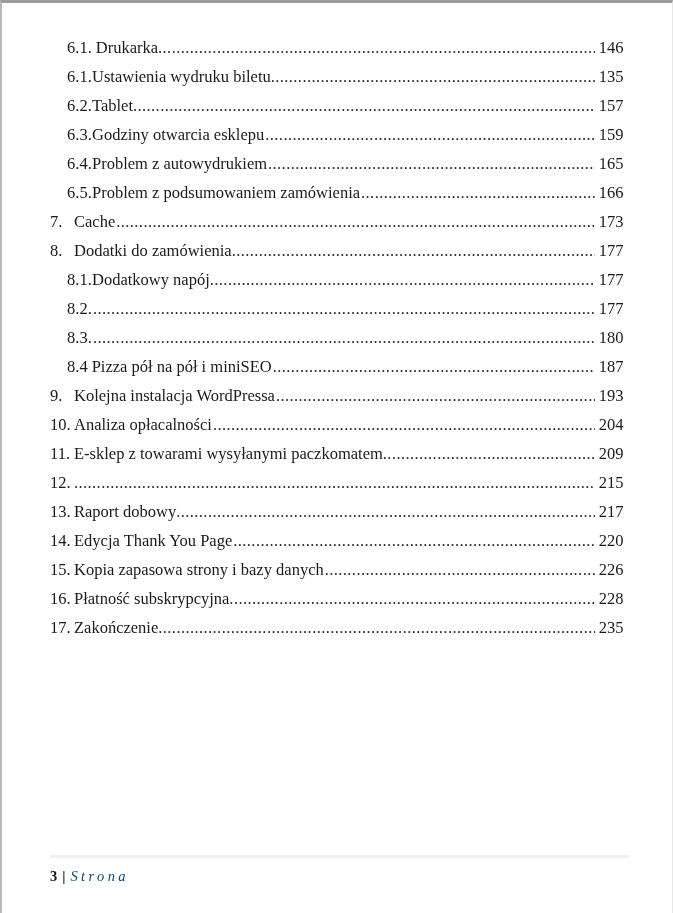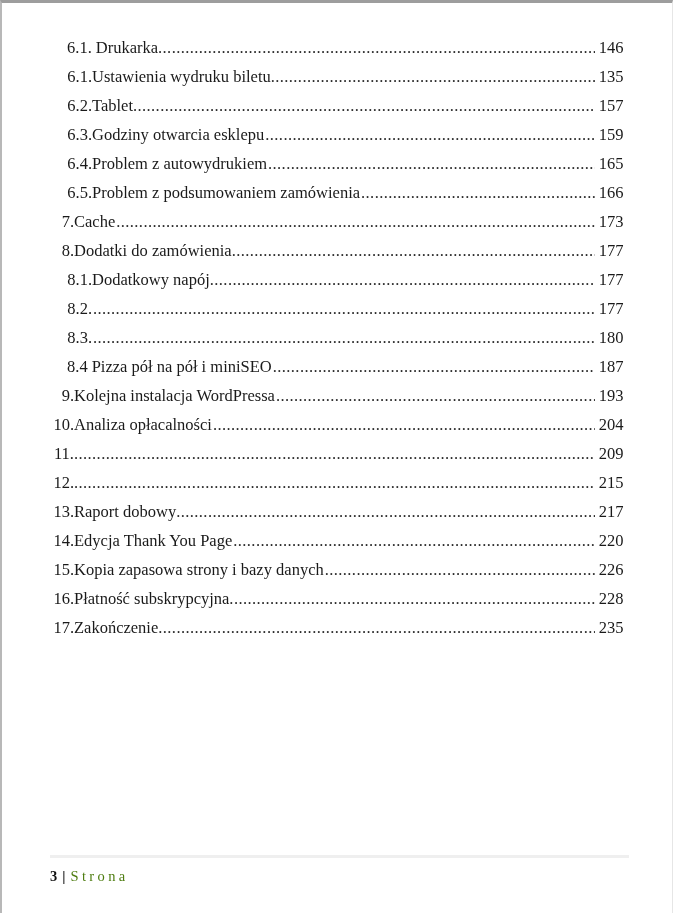--- a/index.html
+++ b/index.html
@@ -40,21 +40,21 @@
     font-size: 16.5px;
     line-height: 29px;
     height: 29px;
     white-space: nowrap;
     overflow: hidden;
   }
 
   
   .num {
     flex: 0 0 auto;
-    text-align: right;
+    text-align: left;
   }
   
   .lvl1 .num {
     width: 46px;
     padding-left: 22px;
     box-sizing: border-box;
   }
   .lvl1 .title { padding-left: 0; }
 
   
@@ -120,22 +120,23 @@
   #footer-pagenum {
     font-weight: bold;
     color: #111111;
   }
   #footer-sep {
     font-weight: bold;
     color: #111111;
     padding: 0 5px 0 5px;
   }
   #footer-label {
-    color: #4d7c0f;
+    color: #0c4a6e;
     letter-spacing: 3.4px;
+    font-style: italic;
   }
 </style>
 </head>
 <body>
 
 <div id="page">
 
   <div id="toc">
       <div class="toc-line lvl2 runin tight">
         <span class="num">6.1.</span>
@@ -214,20 +215,21 @@
         <span class="pageno">193</span>
       </div>
       <div class="toc-line lvl1">
         <span class="num">10.</span>
         <span class="title">Analiza opłacalności</span>
         <span class="leader"></span>
         <span class="pageno">204</span>
       </div>
       <div class="toc-line lvl1 tight">
         <span class="num">11.</span>
+        <span class="title">E-sklep z towarami wysyłanymi paczkomatem</span>
         <span class="leader"></span>
         <span class="pageno">209</span>
       </div>
       <div class="toc-line lvl1 tight">
         <span class="num">12.</span>
         <span class="leader"></span>
         <span class="pageno">215</span>
       </div>
       <div class="toc-line lvl1 tight">
         <span class="num">13.</span>

